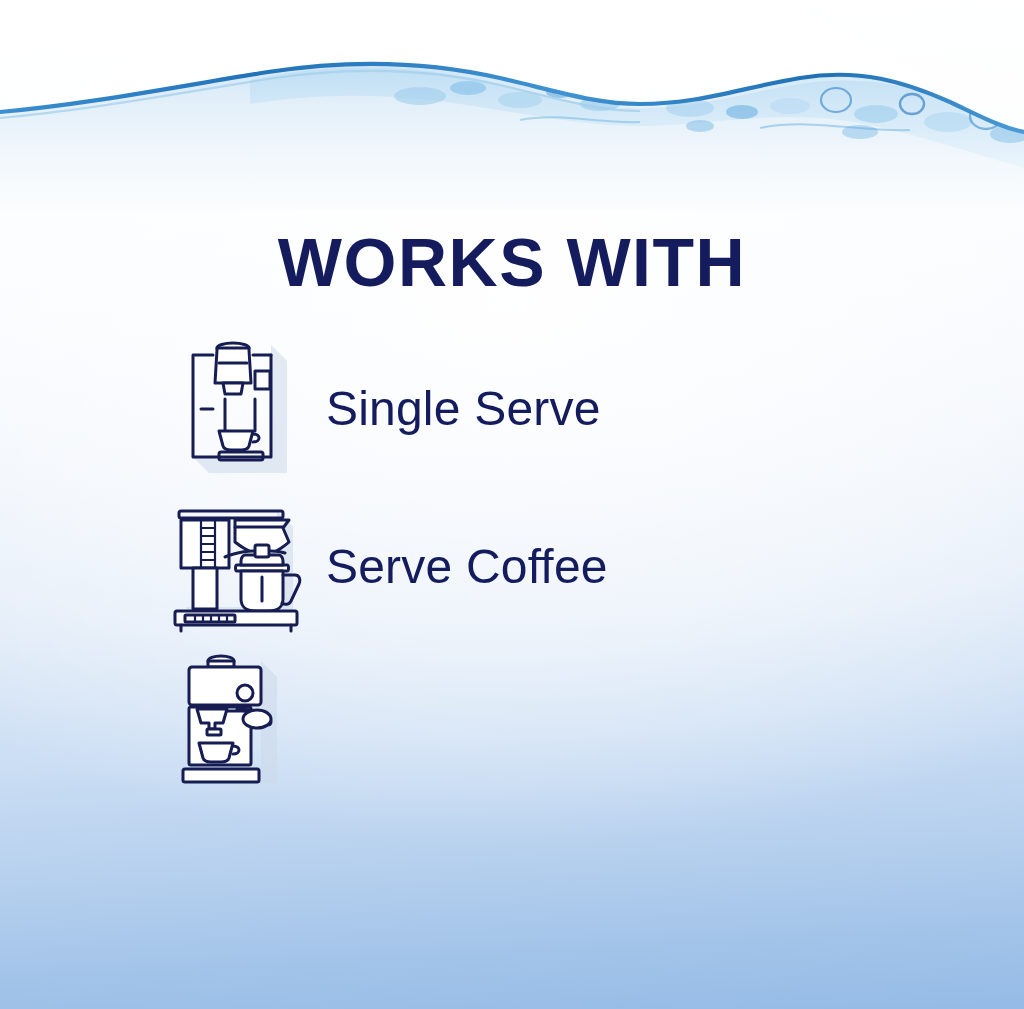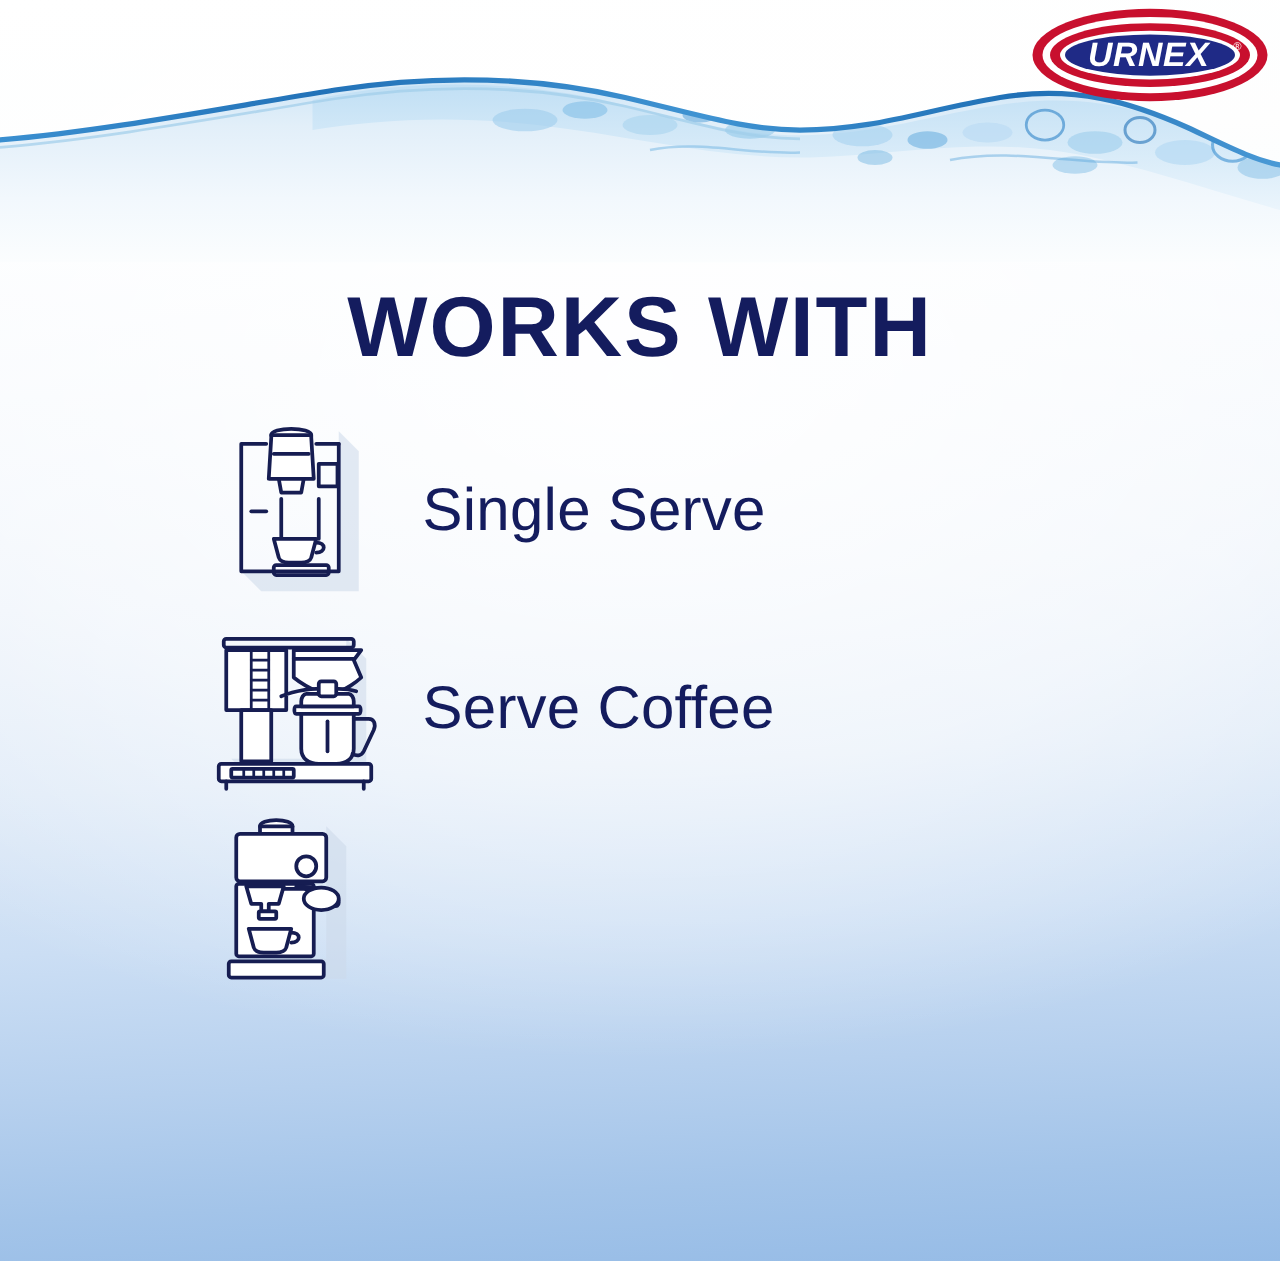--- a/index.html
+++ b/index.html
@@ -83,21 +83,21 @@
     align-items:center;
     justify-content:center;
   }
   .feature-icon svg { display:block; overflow:visible; }
   .feature-label {
     font-size:48px;
     font-weight:400;
     color:#141c5e;
     letter-spacing:0.2px;
     line-height:1;
-    margin-left:28px;
+    margin-left:16px;
     white-space:nowrap;
     user-select:none;
   }
 
   
   .mach { fill:none; stroke:#161d52; stroke-width:3; stroke-linejoin:round; stroke-linecap:round; }
   .mach-thin { fill:none; stroke:#161d52; stroke-width:2.2; stroke-linejoin:round; stroke-linecap:round; }
   .mach-fill { fill:#ffffff; stroke:#161d52; stroke-width:3; stroke-linejoin:round; stroke-linecap:round; }
   .shadow { fill:#ccd8ea; opacity:0.55; }
 </style>
@@ -181,31 +181,20 @@
                C 700,104 740,88 800,78
                C 860,68 905,82 950,102
                C 980,116 1002,128 1024,132" fill="none" stroke="url(#crestLine)" stroke-width="4.2" stroke-linecap="round"></path>
       <path d="M0,118
                C 90,110 180,93 268,79
                C 352,66 430,69 500,85
                C 560,99 596,111 640,111" fill="none" stroke="#9fcdea" stroke-width="2.2" opacity="0.7"></path>
     </svg>
   </div>
 
-  <div id="logo">
-    <svg viewBox="0 0 196 80" xmlns="http://www.w3.org/2000/svg">
-      <ellipse cx="98" cy="40" rx="94" ry="37" fill="#c8102e"></ellipse>
-      <ellipse cx="98" cy="40" rx="86" ry="30.5" fill="#ffffff"></ellipse>
-      <ellipse cx="98" cy="40" rx="80" ry="25.5" fill="#c8102e"></ellipse>
-      <ellipse cx="98" cy="40" rx="72" ry="19.5" fill="#ffffff"></ellipse>
-      <ellipse cx="98" cy="40" rx="68" ry="16.5" fill="#1f2a86"></ellipse>
-      <text x="97" y="49" text-anchor="middle" font-family="Liberation Sans, sans-serif" font-size="27" font-weight="700" font-style="italic" fill="#ffffff" letter-spacing="0.5">URNEX</text>
-      <text x="168" y="36" text-anchor="middle" font-family="Liberation Sans, sans-serif" font-size="9" fill="#ffffff">®</text>
-    </svg>
-  </div>
 
   <div id="heading">WORKS WITH</div>
 
   <div id="features">
 
     <div class="feature-row">
       <div class="feature-icon">
         <svg width="120" height="145" viewBox="0 0 120 145">
 
           <path class="shadow" d="M96,8 L112,24 L112,136 L34,136 L18,120 L96,120 Z"></path>

